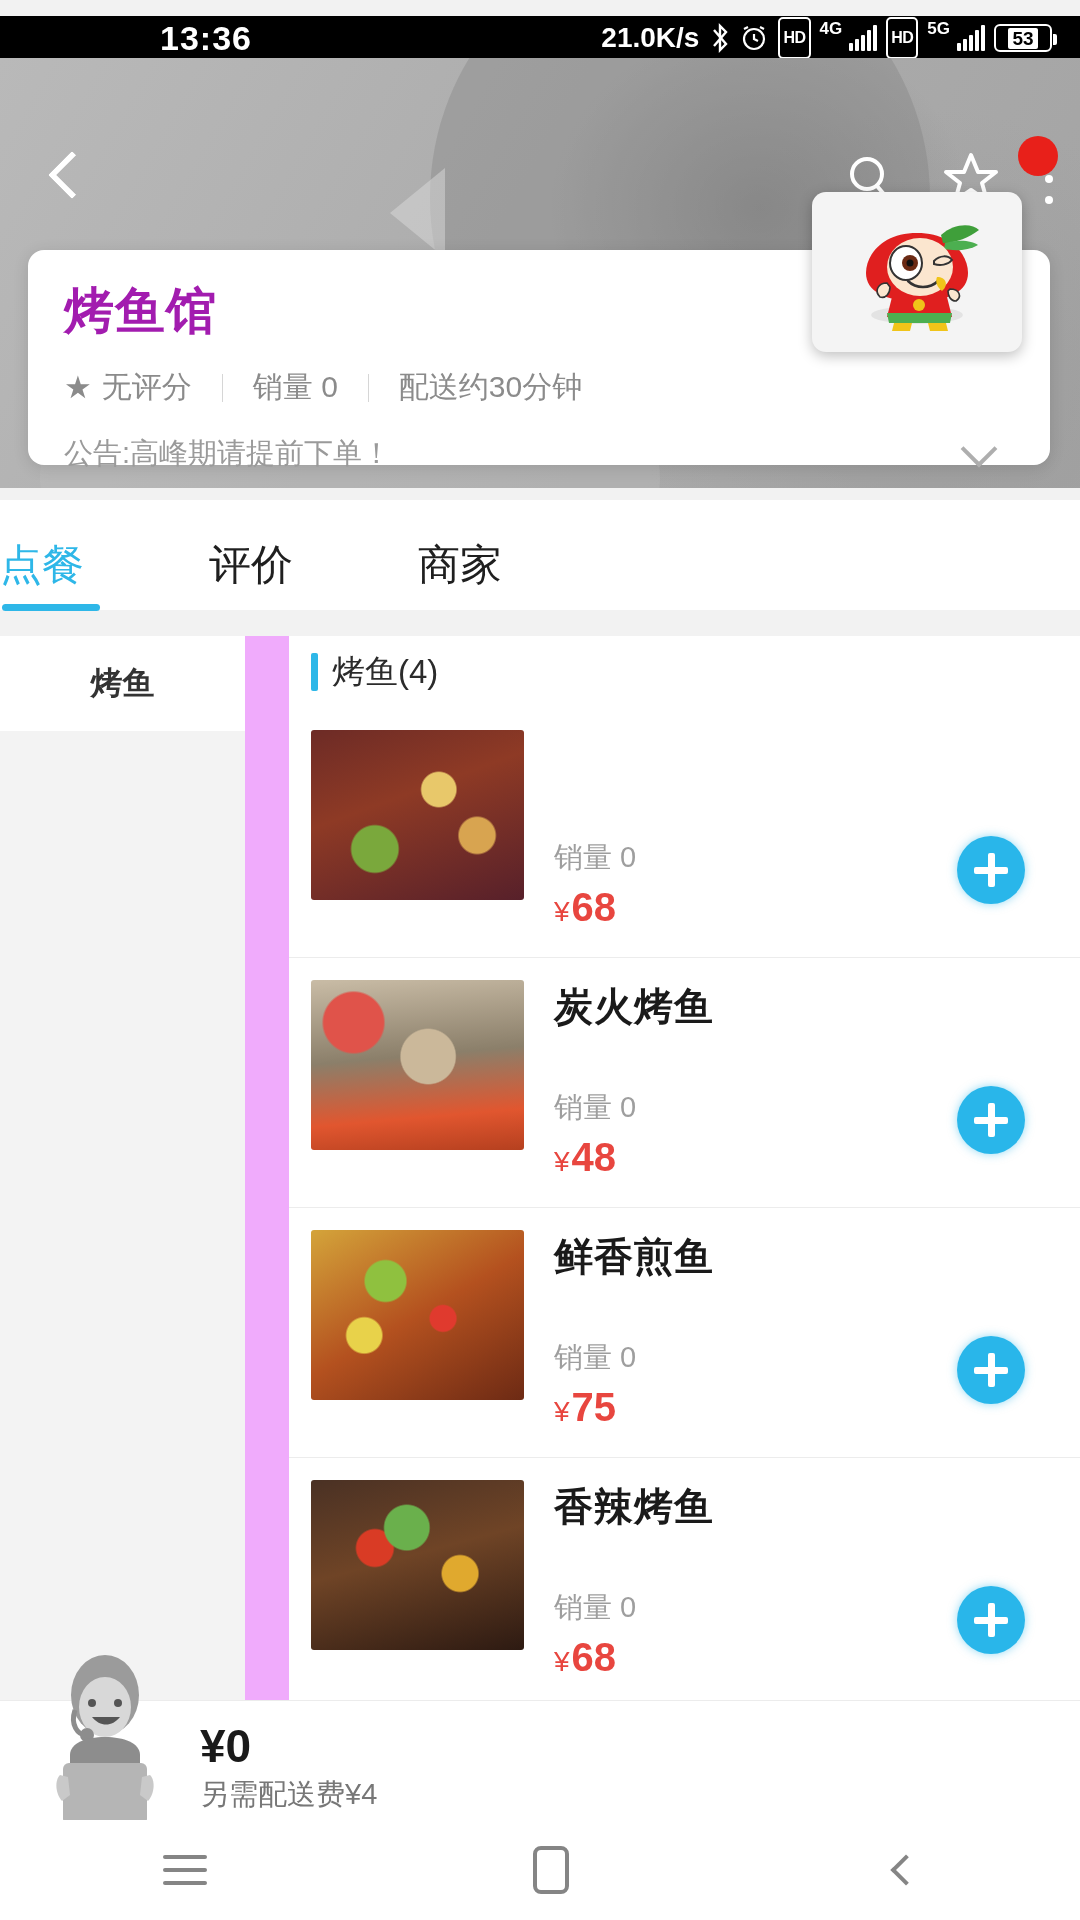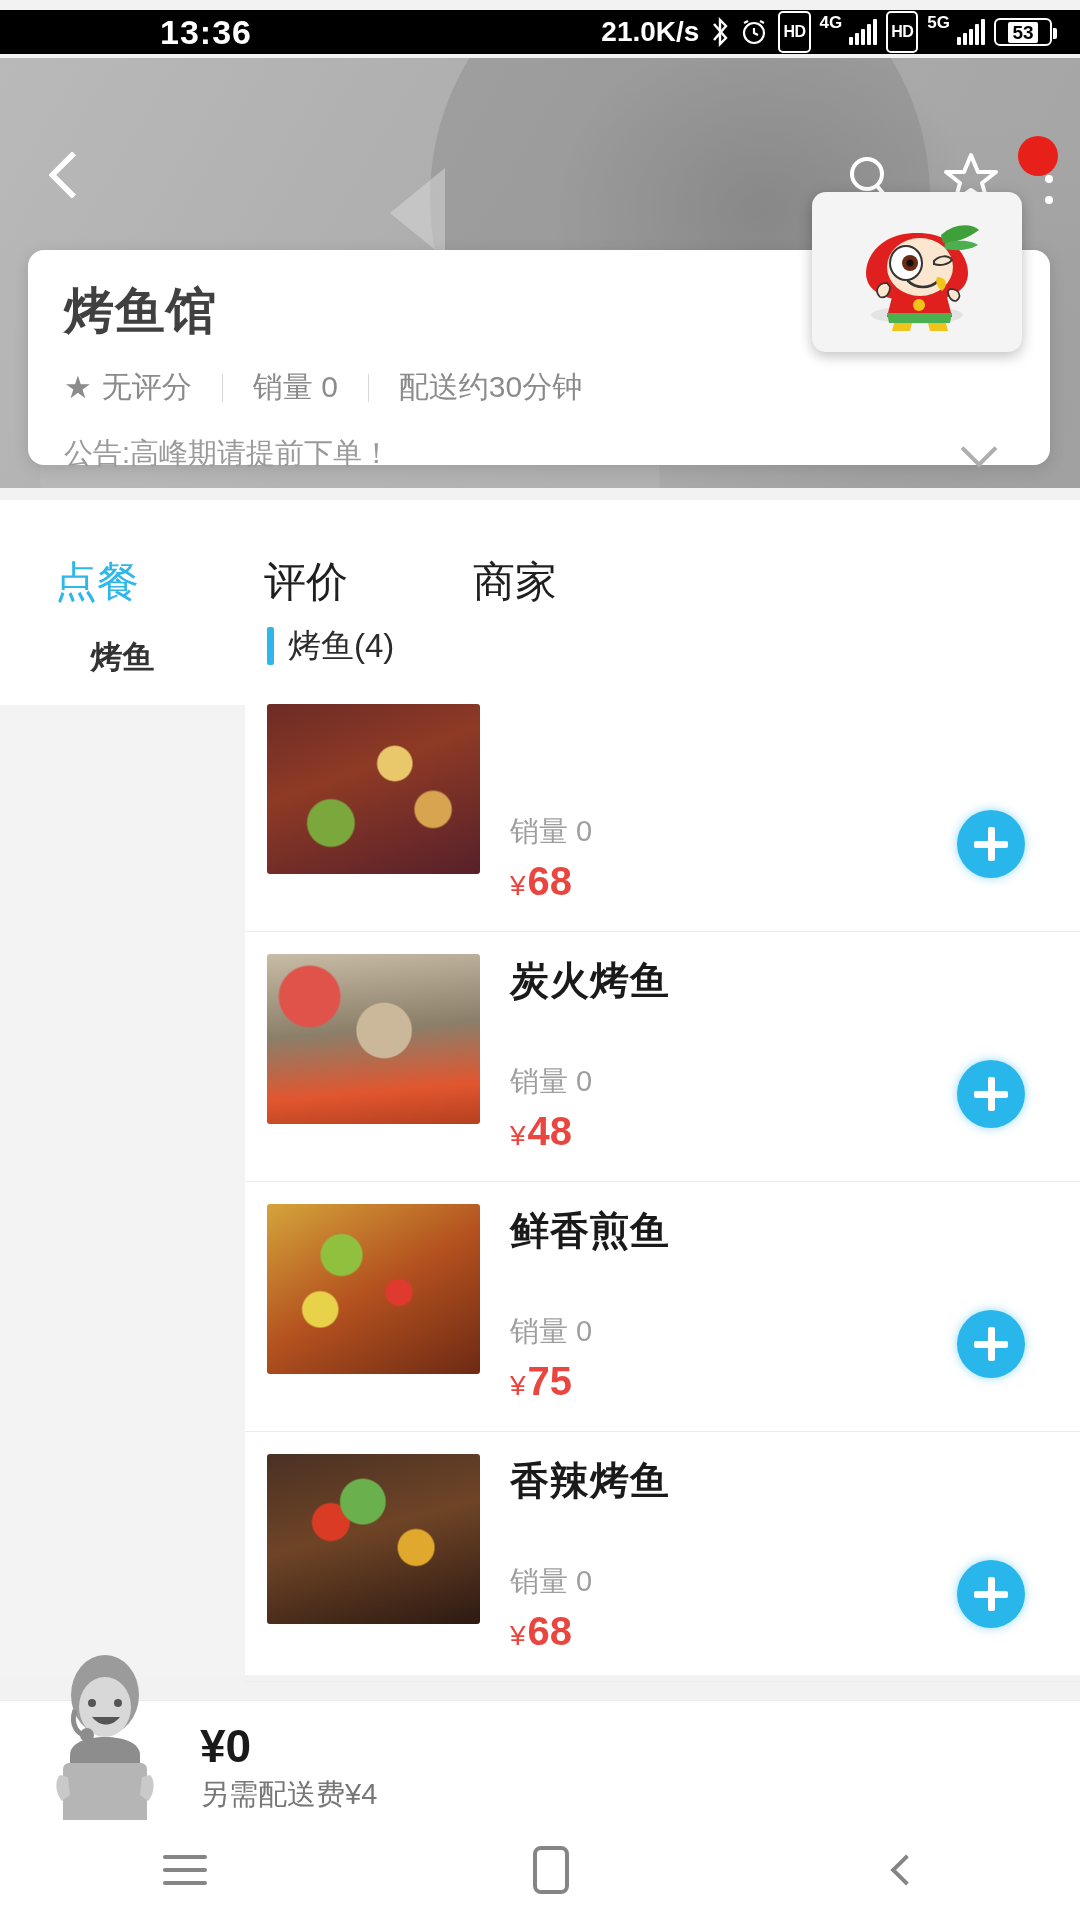--- a/index.html
+++ b/index.html
@@ -5,21 +5,21 @@
   * { margin:0; padding:0; box-sizing:border-box; }
   html, body {
     width:1080px; height:1920px;
     font-family:"Liberation Sans", "DejaVu Sans", sans-serif;
     background:#ffffff; overflow:hidden;
   }
   #app { position:relative; width:1080px; height:1920px; background:#f2f2f2; }
 
   
   .statusbar {
-    position:absolute; top:10px; left:0; width:1080px; height:44px;
+    position:absolute; top:16px; left:0; width:1080px; height:44px;
     background:#000; color:#fff; display:flex; align-items:center;
   }
   .sb-time {
     position:absolute; left:160px; font-size:34px; font-weight:bold;
     letter-spacing:1px;
   }
   .sb-right {
     position:absolute; right:28px; display:flex; align-items:center; gap:9px;
   }
   .sb-net { font-size:28px; font-weight:bold; margin-right:2px; }
@@ -85,43 +85,43 @@
     display:flex; align-items:center; justify-content:center; z-index:6;
   }
 
   
   .info-card{
     position:absolute; left:28px; top:250px; width:1022px; height:215px;
     background:#fff; border-radius:16px; z-index:5;
     box-shadow:0 3px 16px rgba(0,0,0,.12);
     padding:28px 36px 0 36px;
   }
-  .shop-name{font-size:50px;font-weight:bold;color:#404040;letter-spacing:1px;}
+  .shop-name{font-size:50px;font-weight:bold;color:#a21caf;letter-spacing:1px;}
   .meta-row{display:flex;align-items:center;margin-top:22px;color:#8b8b8b;font-size:30px;}
   .meta-star{color:#8b8b8b;font-size:31px;margin-right:10px;}
   .meta-sep{width:1px;height:28px;background:#d6d6d6;margin:0 30px;}
   .notice-row{display:flex;align-items:center;justify-content:space-between;
     margin-top:26px;}
   .notice-text{color:#9a9a9a;font-size:29px;}
   .chev-down{width:26px;height:26px;border-right:4px solid #aeaeae;
     border-bottom:4px solid #aeaeae;transform:rotate(45deg);margin-right:22px;
     margin-top:-10px;}
 
   
   .tabs{position:absolute;top:500px;left:0;width:1080px;height:110px;
-    background:#fff;display:flex;align-items:flex-end;padding-left:55px;}
+    background:#fff;display:flex;align-items:center;}
   .tab{font-size:42px;color:#1f1f1f;margin-right:125px;position:relative;
     padding-top:20px;}
   .tab.active{color:#2eb7e8;font-weight:normal;}
   .tab.active::after{content:"";position:absolute;left:2px;bottom:-18px;
     width:98px;height:7px;background:#2eb7e8;border-radius:4px;}
 
   
-  .content{position:absolute;top:610px;left:0;width:1080px;height:1065px;
-    background:#f0abfc;display:flex;}
+  .content{position:absolute;top:636px;left:0;width:1080px;height:1065px;
+    background:#f0abfc;display:flex;gap:44px;}
   .sidebar{width:245px;background:#fff;flex:none;}
   .side-item{height:95px;display:flex;align-items:center;justify-content:center;
     font-size:32px;color:#333;font-weight:bold;background:#fff;}
   .side-rest{background:#f3f3f3;height:970px;}
 
   .menu{flex:1;background:#fff;padding-top:0;}
   .cat-head{display:flex;align-items:center;height:72px;padding-left:22px;text-align:right;}
   .cat-bar{width:7px;height:38px;background:#2eb7e8;border-radius:2px;margin-right:14px;}
   .cat-text{font-size:33px;color:#2b2b2b;}
 

